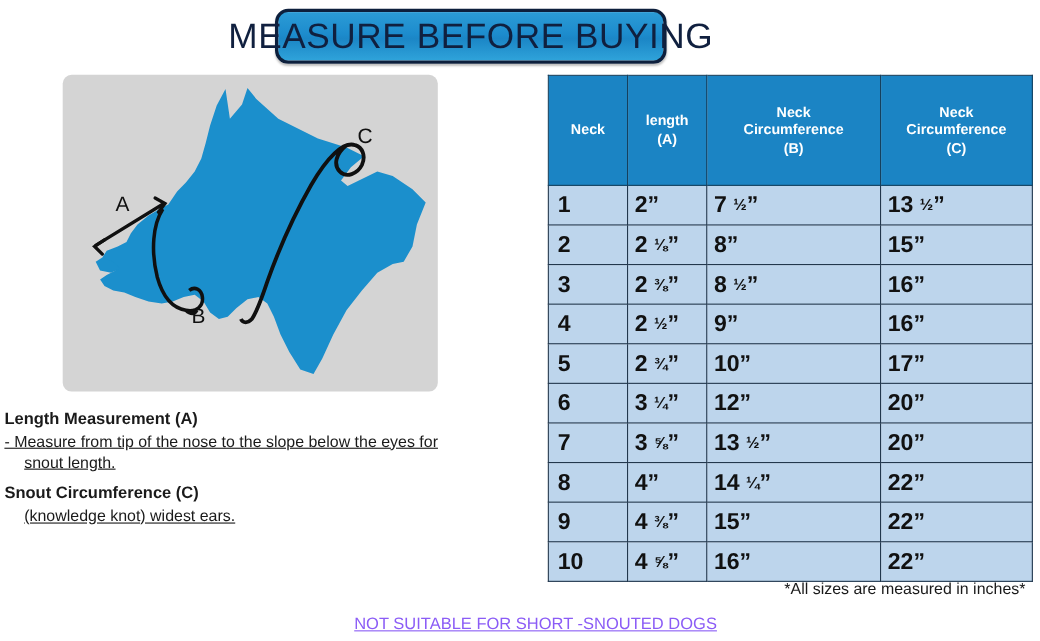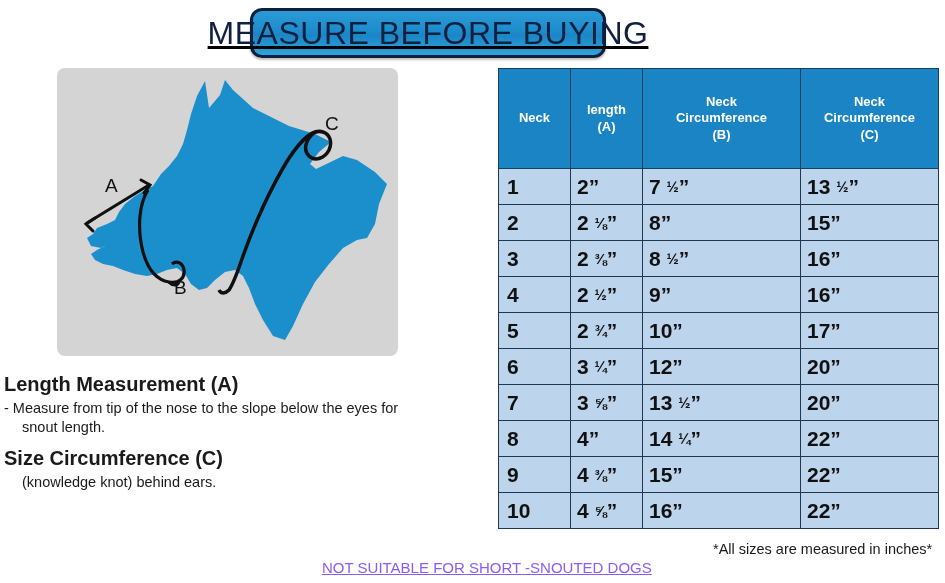--- a/index.html
+++ b/index.html
@@ -23,21 +23,20 @@
     width: 356px;
     height: 50px;
     border: 3px solid #0d1f3c;
     border-radius: 12px;
     background: linear-gradient(to bottom, #2b9bd6 0%, #1d8ccd 45%, #1b86c6 55%, #2fa3da 100%);
     box-shadow: 0 2px 2px rgba(0,0,0,0.25);
     display: flex;
     align-items: center;
     justify-content: center;
     box-sizing: border-box;
-    text-decoration: underline;
   }
   #title-banner-text {
     font-size: 32px;
     font-weight: 400;
     color: #10203f;
     letter-spacing: 0.5px;
     white-space: nowrap;
     font-family: "Liberation Sans", sans-serif;
   }
 
@@ -56,32 +55,33 @@
 
   
   #descriptions {
     position: absolute;
     left: 4px;
     top: 372px;
     width: 490px;
   }
   .desc-block { margin-bottom: 9px; }
   .desc-title {
-    font-size: 20px;
+    font-size: 15px;
     font-weight: bold;
     color: #1a1a1a;
     line-height: 1.25;
   }
   .desc-body {
     font-size: 14.5px;
     color: #1a1a1a;
     line-height: 1.32;
     padding-left: 6px;
     text-indent: -6px;
     margin-top: 2px;
+    text-decoration: underline;
   }
   .desc-body .cont { display: block; padding-left: 12px; text-indent: 0; }
 
   
   #size-table {
     position: absolute;
     left: 498px;
     top: 68px;
     width: 440px;
     border-collapse: collapse;
@@ -119,21 +119,21 @@
   .frac {
     font-size: 0.70em;
     vertical-align: 0.12em;
     font-weight: bold;
   }
 
   
   #inches-note {
     position: absolute;
     left: 713px;
-    top: 541px;
+    top: 528px;
     font-size: 14.5px;
     color: #1a1a1a;
     white-space: nowrap;
   }
   #not-suitable {
     position: absolute;
     left: 322px;
     top: 559px;
     font-size: 15px;
     color: #8b5cf6;
@@ -186,23 +186,23 @@
 
 <div id="descriptions">
   <div class="desc-block">
     <div class="desc-title">Length Measurement (A)</div>
     <div class="desc-body">
       <span>- Measure from tip of the nose to the slope below the eyes for</span>
       <span class="cont">snout length.</span>
     </div>
   </div>
   <div class="desc-block">
-    <div class="desc-title">Size Circumference (C)</div>
+    <div class="desc-title">Snout Circumference (C)</div>
     <div class="desc-body">
-      <span class="cont">(knowledge knot) behind ears.</span>
+      <span class="cont">(knowledge knot) widest ears.</span>
     </div>
   </div>
 </div>
 
 <table id="size-table">
   <colgroup>
     <col class="c-size">
       <col class="c-len">
       <col class="c-snout">
       <col class="c-neck">

